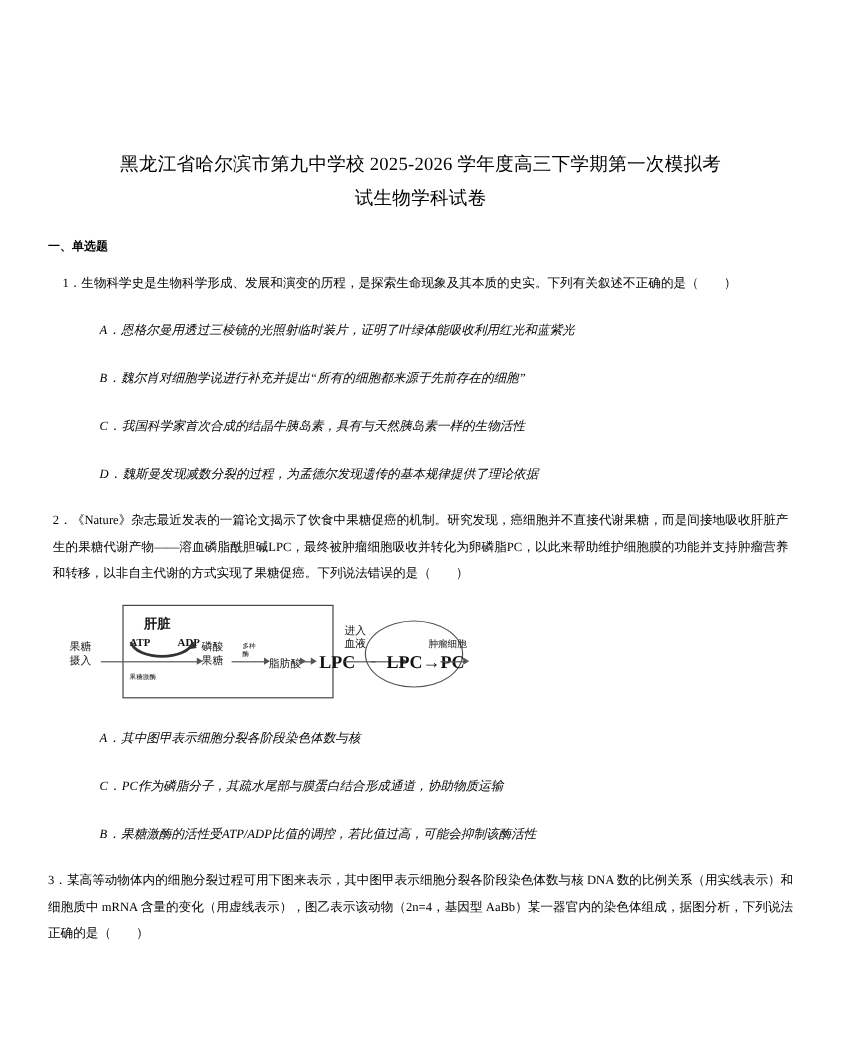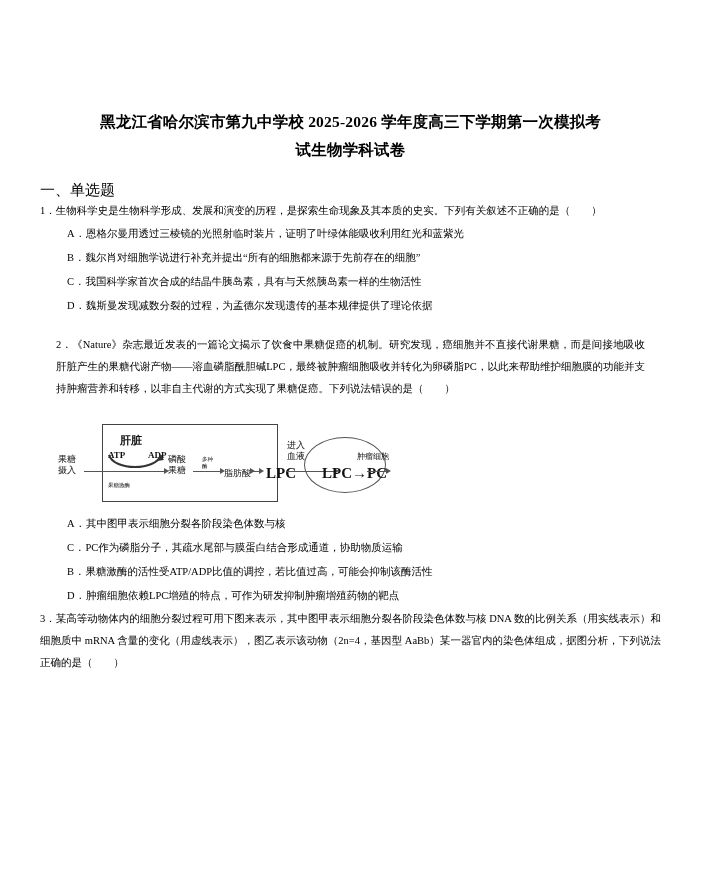--- a/index.html
+++ b/index.html
@@ -17,57 +17,58 @@
   }
   .page {
     width: 701px;
     height: 878px;
     position: relative;
     box-sizing: border-box;
     padding: 0 40px;
   }
   .doc-title {
     text-align: center;
-    font-weight: bold;
+    font-weight: normal;
     font-size: 15.5px;
     line-height: 28px;
     letter-spacing: 0.2px;
-    margin: 0;
+    margin: 16px;
     padding-top: 108px;
     font-family: "Liberation Serif", "DejaVu Serif", serif;
   }
   .doc-title .line2 {
     display: block;
   }
   .section-head {
-    font-weight: normal;
-    font-size: 15px;
+    font-weight: bold;
+    font-size: 10px;
     margin-top: 18px;
     margin-bottom: 2px;
     line-height: 16px;
   }
   .q-block {
     font-size: 10.5px;
     line-height: 22px;
     text-align: justify;
   }
   .q-stem {
-    margin: 0;
+    margin: 12px;
     text-indent: 0;
   }
   .opt {
-    margin: 0;
+    margin: 16px;
     padding-left: 27px;
     line-height: 24px;
     font-size: 10.5px;
+    font-style: italic;
   }
   .opt .lbl {
     letter-spacing: 0.5px;
   }
-  .q2-stem { margin: 16px; }
+  .q2-stem { margin: 4px; }
   .q3-stem { margin: 0; }
 
   
   .figure {
     position: relative;
     width: 620px;
     height: 92px;
     margin: 6px 0 4px 0;
   }
   .diagram {
@@ -229,23 +230,20 @@
 
     <p class="opt">
       <span class="lbl">A．</span><span>其中图甲表示细胞分裂各阶段染色体数与核</span>
     </p>
     <p class="opt">
       <span class="lbl">C．</span><span>PC作为磷脂分子，其疏水尾部与膜蛋白结合形成通道，协助物质运输</span>
     </p>
     <p class="opt">
       <span class="lbl">B．</span><span>果糖激酶的活性受ATP/ADP比值的调控，若比值过高，可能会抑制该酶活性</span>
     </p>
-    <p class="opt">
-      <span class="lbl">D．</span><span>肿瘤细胞依赖LPC增殖的特点，可作为研发抑制肿瘤增殖药物的靶点</span>
-    </p>
   </div>
 
   <div class="q-block">
     <p class="q3-stem">
       <span>3．</span><span>某高等动物体内的细胞分裂过程可用下图来表示，其中图甲表示细胞分裂各阶段染色体数与核 DNA 数的比例关系（用实线表示）和细胞质中 mRNA 含量的变化（用虚线表示），图乙表示该动物（2n=4，基因型 AaBb）某一器官内的染色体组成，据图分析，下列说法正确的是（　　）</span>
     </p>
   </div>
 
 </div>
 

